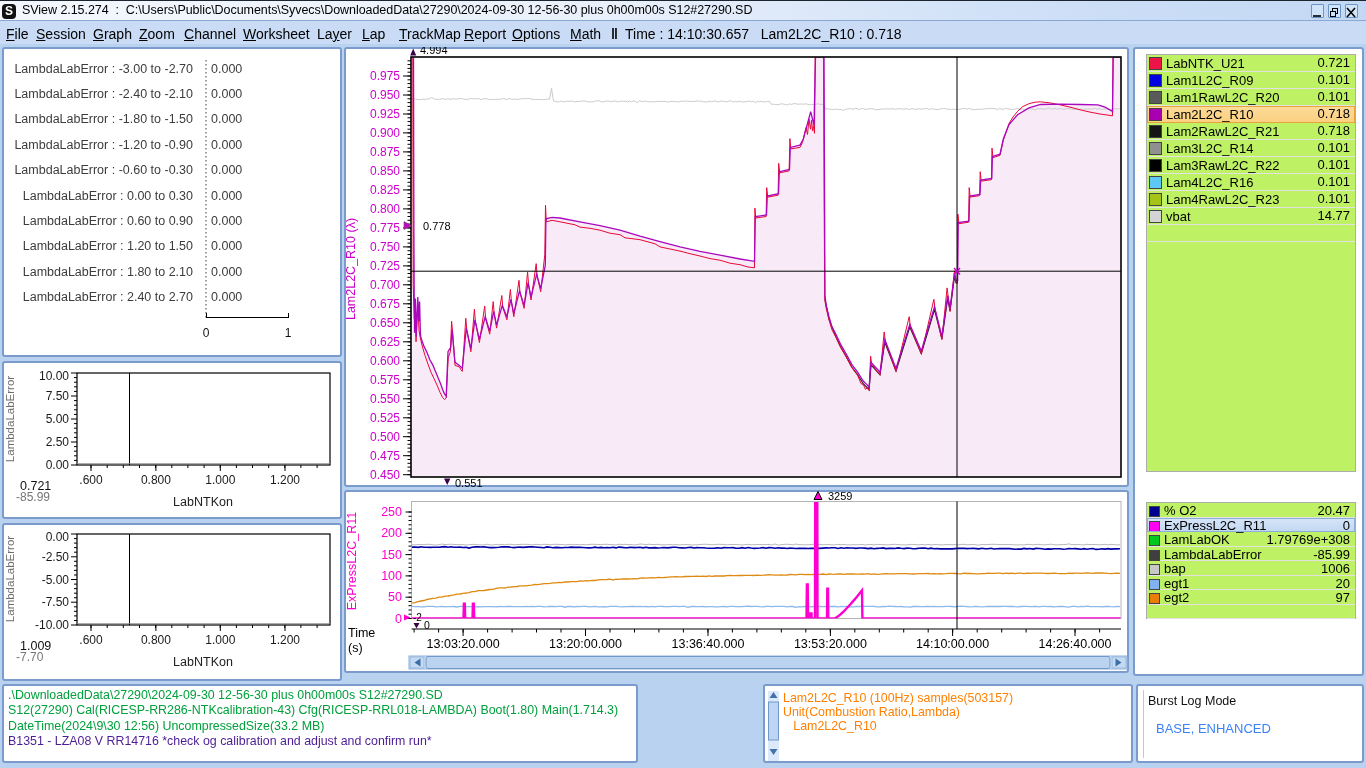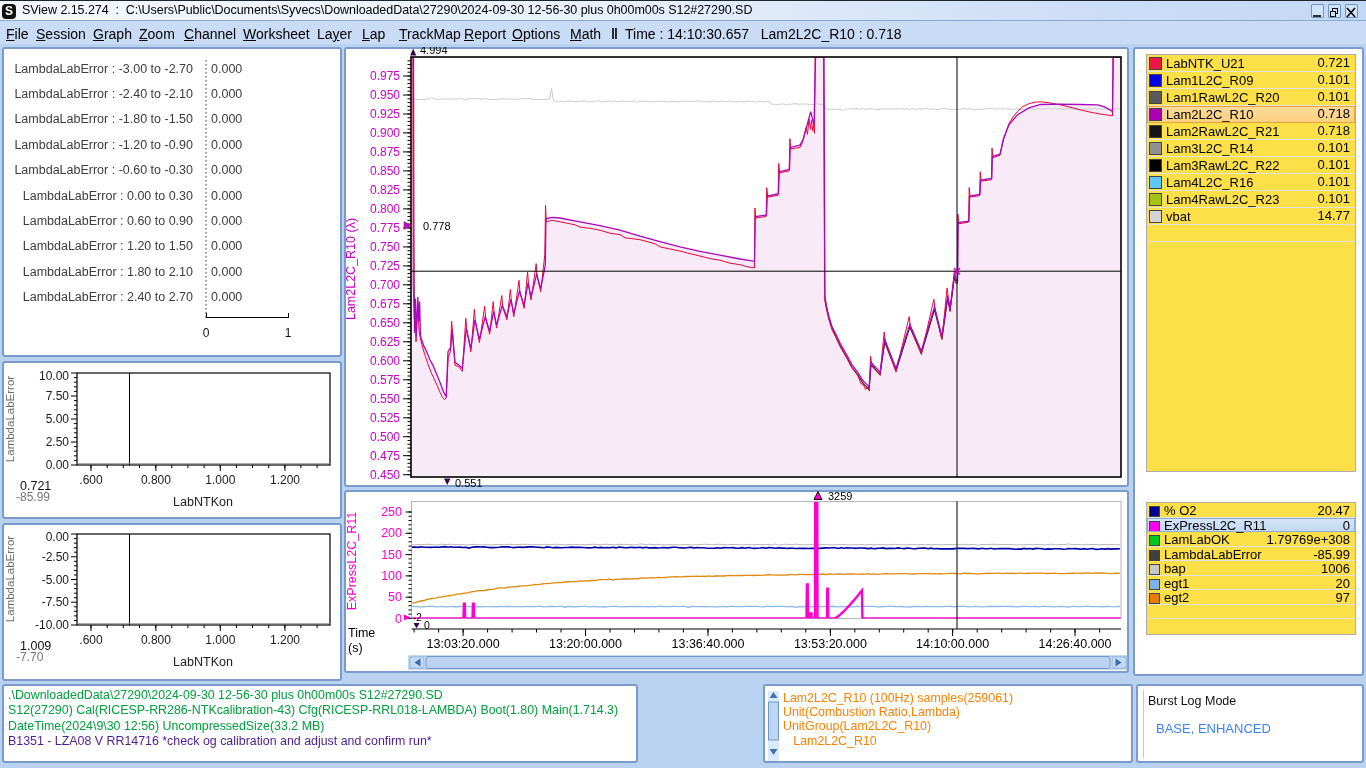--- a/index.html
+++ b/index.html
@@ -5,21 +5,21 @@
 .panel{position:absolute;background:#fff;border:2px solid #7b9bcd;border-radius:3px}
 #titlebar{position:absolute;left:0;top:1px;width:1366px;height:19px;background:linear-gradient(to right,#f4f7fd 0%,#e9f0fb 45%,#cfe0f7 75%,#c3d8f4 100%);font-size:12.5px;letter-spacing:-0.05px;color:#000;line-height:19px}
 #topline{position:absolute;left:0;top:0;width:1366px;height:1px;background:#1c2430}
 #titletext{position:absolute;left:22px;top:0}
 #logo{position:absolute;left:2px;top:2.5px;width:14px;height:15px;background:#111;border-radius:4px;color:#fff;font-weight:bold;font-size:12px;text-align:center;line-height:15px}
 #menubar{position:absolute;left:0;top:20px;width:1366px;height:24px;background:#c9dbf5;border-top:1px solid #8aa8d2;font-size:14px;color:#000}
 #menubar span.mi{position:absolute;top:5px}
 .winbtn{position:absolute;top:3px;width:13px;height:14px;background:#cfe3fa;border:1.5px solid #6a96c8;border-radius:1px}
 .chip{display:inline-block;width:13px;height:13px;border:1px solid #444;margin:1.5px 4px 0 2px;vertical-align:-2px}
 .chip2{display:inline-block;width:11px;height:11px;border:1px solid #444;margin:1px 4px 0 2px;vertical-align:-2px}
-.lst{position:absolute;background:#fde047;border:1px solid #adadad;font-size:13px;color:#000}
+.lst{position:absolute;background:#bef264;border:1px solid #adadad;font-size:13px;color:#000}
 .lst>div{border-bottom:1px solid #e2e2e2;white-space:nowrap;line-height:16px;position:relative}
 .lst .vl{position:absolute;right:5px}
 .sel1{background:linear-gradient(to bottom,#fcdb9a,#fbd180);outline:1px solid #e8a33d;outline-offset:-1px}
 .sel2{background:linear-gradient(to bottom,#d7e5f8,#c4d8f2);outline:1px solid #89aede;outline-offset:-1px}
 .glbl{color:#00a03c}
 .status{font-size:12.4px;line-height:15.3px;padding:2px 0 0 4px;white-space:nowrap}
 </style></head><body>
 <div id="topline"></div>
 <div id="titlebar">
     <div id="logo">S</div>
@@ -524,21 +524,21 @@
       <div style="height:17px"><span class="chip" style="background:#5a5a5a"></span><span class="nm">Lam1RawL2C_R20</span><span class="vl">0.101</span></div>
       <div class="sel1" style="height:17px"><span class="chip" style="background:#a800b0"></span><span class="nm">Lam2L2C_R10</span><span class="vl">0.718</span></div>
       <div style="height:17px"><span class="chip" style="background:#151515"></span><span class="nm">Lam2RawL2C_R21</span><span class="vl">0.718</span></div>
       <div style="height:17px"><span class="chip" style="background:#909090"></span><span class="nm">Lam3L2C_R14</span><span class="vl">0.101</span></div>
       <div style="height:17px"><span class="chip" style="background:#000000"></span><span class="nm">Lam3RawL2C_R22</span><span class="vl">0.101</span></div>
       <div style="height:17px"><span class="chip" style="background:#5bc8f5"></span><span class="nm">Lam4L2C_R16</span><span class="vl">0.101</span></div>
       <div style="height:17px"><span class="chip" style="background:#a6c418"></span><span class="nm">Lam4RawL2C_R23</span><span class="vl">0.101</span></div>
       <div style="height:17px"><span class="chip" style="background:#d4d4d4"></span><span class="nm">vbat</span><span class="vl">14.77</span></div>
       <div style="height:17px"></div>
     </div>
-<div class="lst" style="left:11px;top:453px;width:210px;height:133px">
+<div class="lst" style="left:11px;top:453px;width:210px;height:117px">
       <div style="height:14.5px"><span class="chip2" style="background:#000090"></span><span class="nm">% O2</span><span class="vl">20.47</span></div>
       <div class="sel2" style="height:14.5px"><span class="chip2" style="background:#ff00f0"></span><span class="nm">ExPressL2C_R11</span><span class="vl">0</span></div>
       <div style="height:14.5px"><span class="chip2" style="background:#00c81e"></span><span class="nm">LamLabOK</span><span class="vl">1.79769e+308</span></div>
       <div style="height:14.5px"><span class="chip2" style="background:#3f3f3f"></span><span class="nm">LambdaLabError</span><span class="vl">-85.99</span></div>
       <div style="height:14.5px"><span class="chip2" style="background:#c8c8c8"></span><span class="nm">bap</span><span class="vl">1006</span></div>
       <div style="height:14.5px"><span class="chip2" style="background:#7fb2ee"></span><span class="nm">egt1</span><span class="vl">20</span></div>
       <div style="height:14.5px"><span class="chip2" style="background:#e87e04"></span><span class="nm">egt2</span><span class="vl">97</span></div>
       <div style="height:14.5px"></div>
     </div>
 </div>
@@ -551,22 +551,21 @@
     </div>
 </div>
 <div class="panel" style="left:763px;top:684px;width:370px;height:79px">
 <div style="position:absolute;left:3px;top:5px;width:11px;height:70px;background:#dce9fa">
 <svg width="11" height="70">
         <path d="M5.5 1 L1.5 7 L9.5 7 Z" fill="#4472a8"></path>
         <rect x="0.5" y="11" width="10" height="38" fill="#bdd5f2" stroke="#7099c9"></rect>
         <path d="M5.5 64 L1.5 58 L9.5 58 Z" fill="#4472a8"></path>
       </svg></div>
 <div class="status" style="position:absolute;left:14px;top:3px;color:#ff8000;line-height:14.2px">
-<div>Lam2L2C_R10 (100Hz) samples(259061)</div>
+<div>Lam2L2C_R10 (100Hz) samples(503157)</div>
 <div>Unit(Combustion Ratio,Lambda)</div>
-<div>UnitGroup(Lam2L2C_R10)</div>
 <div>&nbsp;&nbsp;&nbsp;Lam2L2C_R10</div>
 </div>
 </div>
 <div class="panel" style="left:1136px;top:684px;width:228px;height:79px">
 <div style="position:absolute;left:5px;top:4px;width:1px;height:68px;background:#c8c8c8"></div>
 <div style="position:absolute;left:10px;top:8px;font-size:12.5px;color:#111">Burst Log Mode</div>
 <div style="position:absolute;left:18px;top:35px;font-size:13px;color:#3b82f6">BASE, ENHANCED</div>
 </div>
 </body></html>

